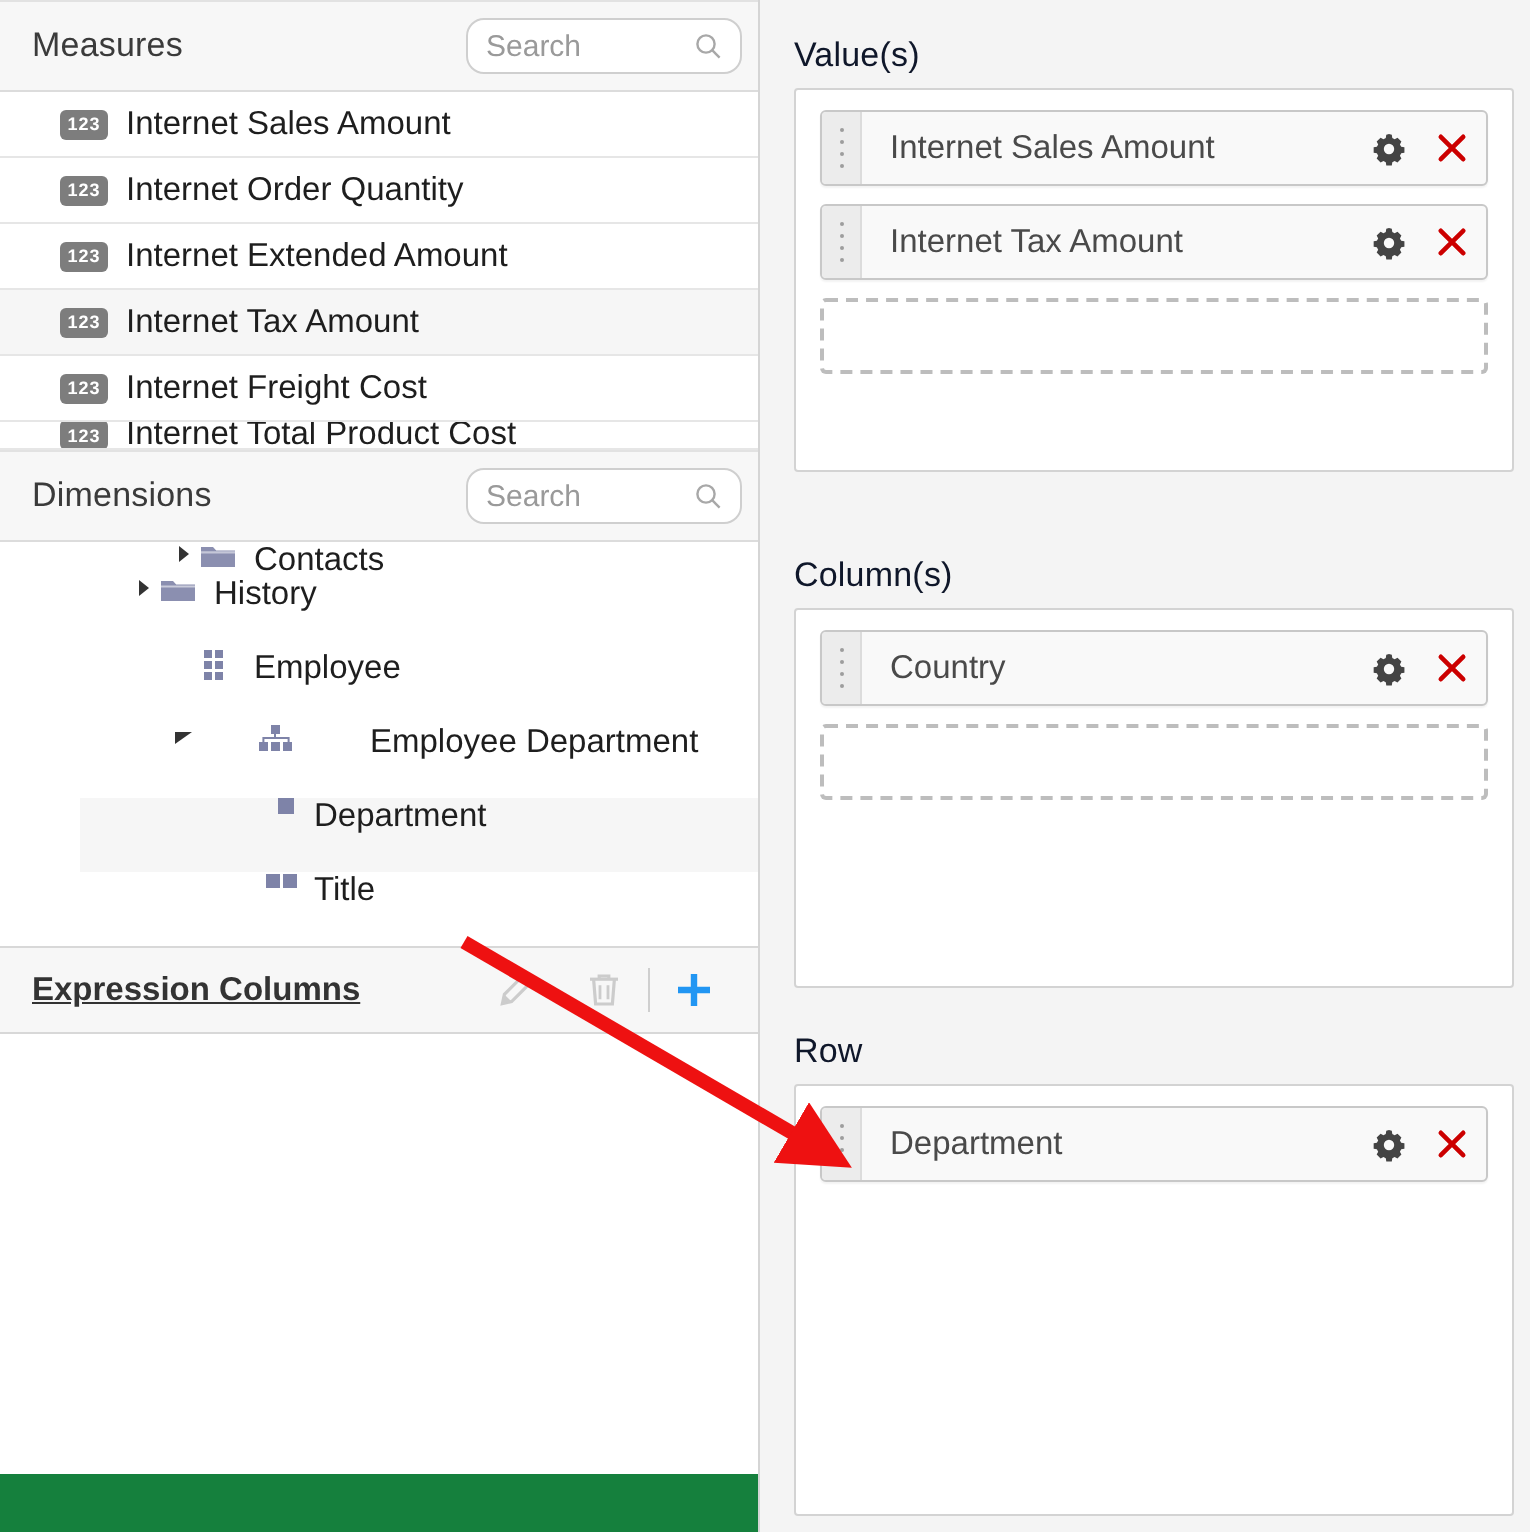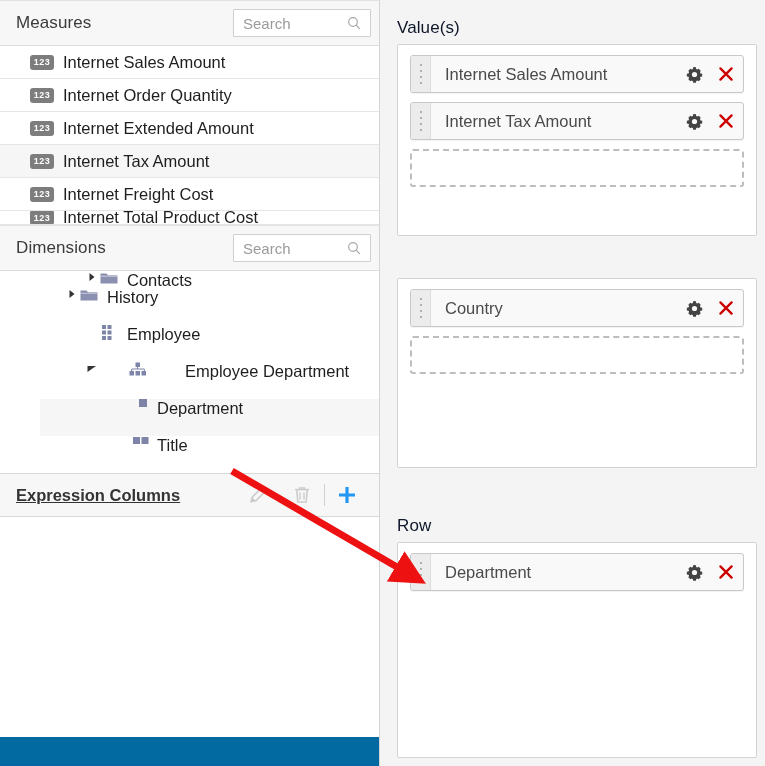--- a/index.html
+++ b/index.html
@@ -8,21 +8,21 @@
     background: #f4f4f4;
     font-family: "Liberation Sans", sans-serif;
     overflow: hidden;
   }
   #root { position: relative; width: 765px; height: 766px; }
 
   
   .left-panel {
     position: absolute; left: 0; top: 0;
     width: 380px; height: 766px;
-    background: #0369a1;
+    background: #15803d;
     border-right: 1px solid #d5d5d5;
     box-sizing: border-box;
     overflow: hidden;
   }
   .section-header {
     position: relative;
     height: 46px;
     background: #f7f7f7;
     border-bottom: 1px solid #dcdcdc;
     border-top: 1px solid #e2e2e2;
@@ -30,21 +30,21 @@
     box-sizing: border-box;
   }
   .section-title {
     font-size: 17px; color: #3b3b3b;
     margin-left: 16px; letter-spacing: .1px;
   }
   .search-box {
     position: absolute; right: 8px; top: 50%;
     transform: translateY(-50%);
     width: 138px; height: 28px;
-    border: 1px solid #cfcfcf; border-radius: 1px;
+    border: 1px solid #cfcfcf; border-radius: 9px;
     background: #ffffff;
     display: flex; align-items: center;
     box-sizing: border-box;
   }
   .search-box .ph {
     font-size: 15px; color: #9a9a9a;
     margin-left: 9px; flex: 1;
     white-space: nowrap; overflow: hidden;
   }
   .search-icon { margin-right: 9px; display: flex; }
@@ -381,20 +381,21 @@
             <svg width="16" height="16" viewBox="0 0 16 16">
               <path d="M2.4 2.4 L13.6 13.6 M13.6 2.4 L2.4 13.6" stroke="#cc0000" stroke-width="2.3" stroke-linecap="round"></path>
             </svg>
           </span>
         </div>
         <div class="dropzone"></div>
       </div>
     </div>
 
     <div class="zone" style="top:278px;">
+      <div class="zone-title">Column(s)</div>
       <div class="zone-box" style="height:190px;">
         <div class="pill">
           <span class="grip">
             <i></i>
               <i></i>
               <i></i>
               <i></i>
           </span>
           <span class="pill-label">Country</span>
           <span class="pill-gear">

